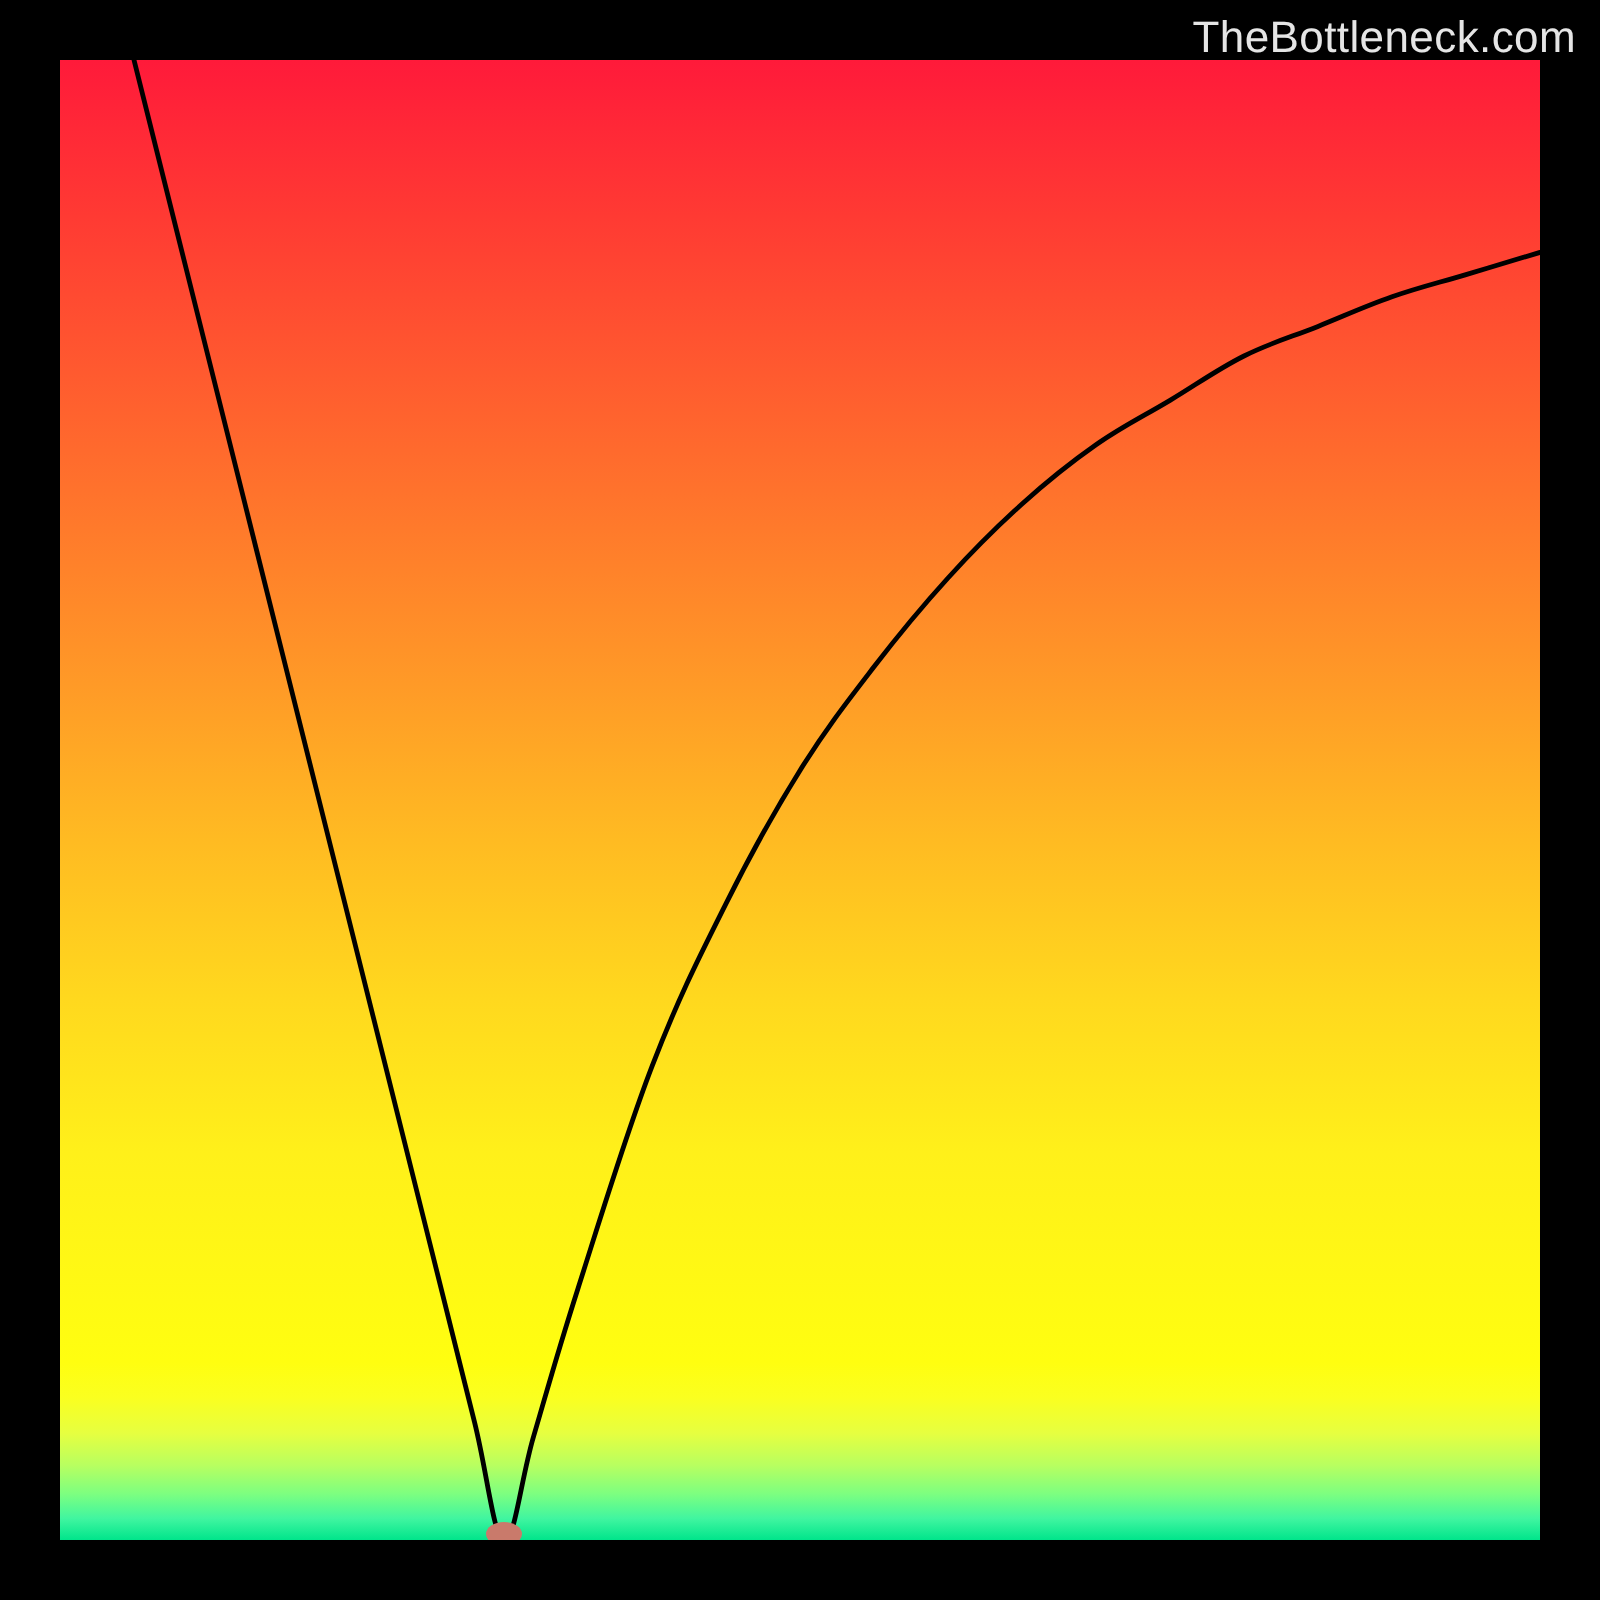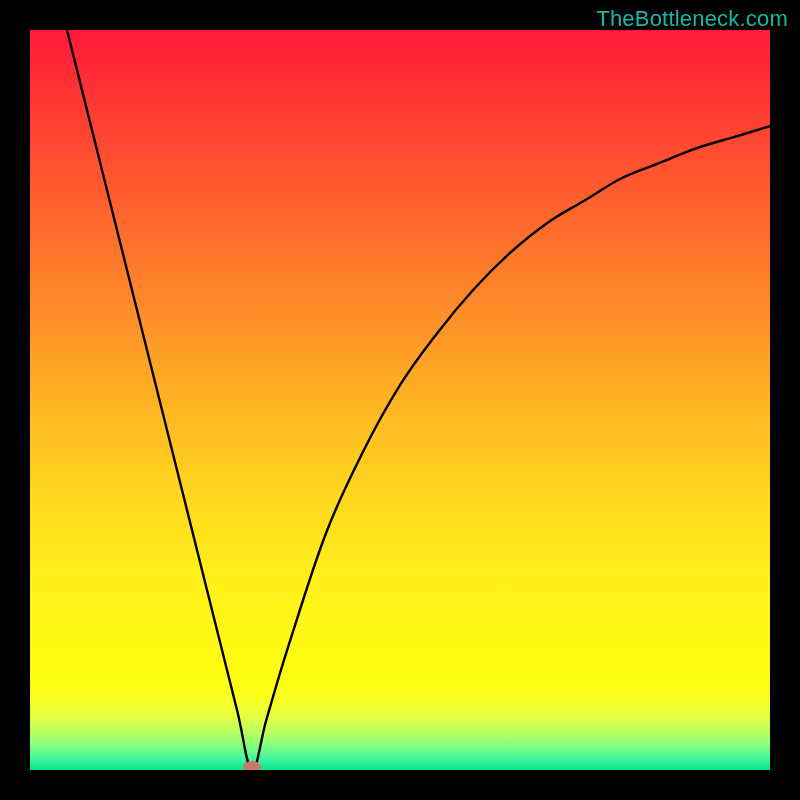--- a/index.html
+++ b/index.html
@@ -66,21 +66,21 @@
   svg.curve {
     position: absolute;
     inset: 0;
     width: 100%;
     height: 100%;
   }
   .watermark {
     position: absolute;
     top: 6px;
     right: 12px;
-    color: #14b8a6;
+    color: #e5e5e5;
     font-size: 22px;
     letter-spacing: 0.2px;
     user-select: none;
   }
 </style>
 </head>
 <body>
 
 <div class="frame">
   <div class="plot-area">

